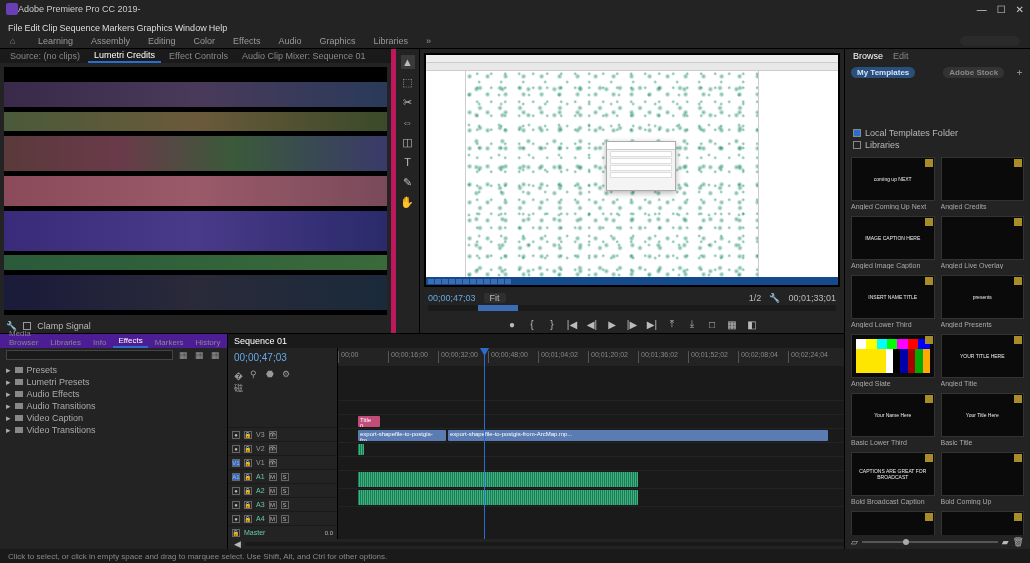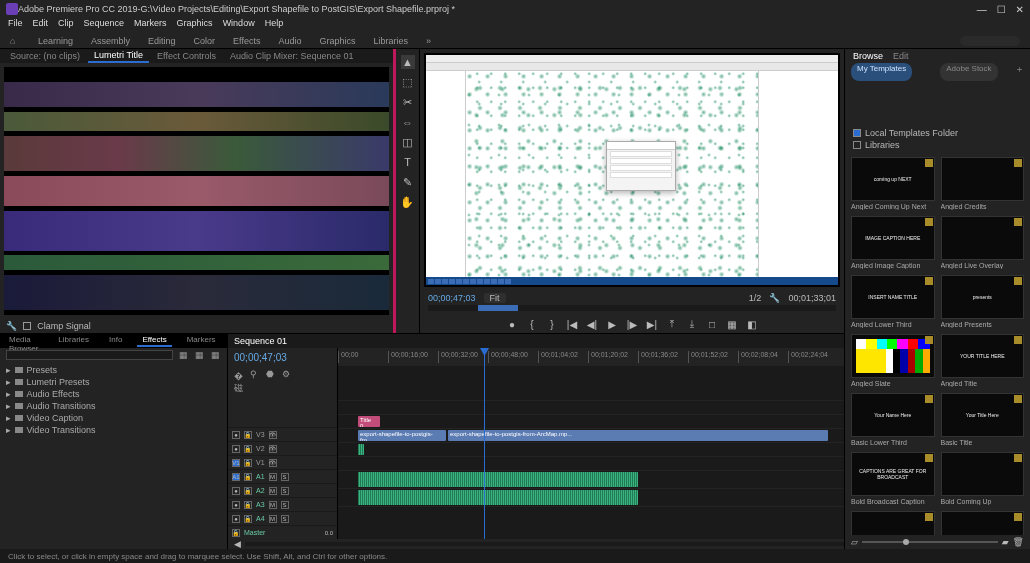--- a/index.html
+++ b/index.html
@@ -2,29 +2,29 @@
 <html><head>
 <meta charset="utf-8">
 <style>
 * { margin: 0; padding: 0; box-sizing: border-box; font-family: "Segoe UI", Arial, sans-serif; }
 body { background: #1e1e1e; color: #b8b8b8; font-size: 9px; width: 1030px; height: 563px; overflow: hidden; position: relative; }
 .titlebar { height: 18px; background: #232323; display: flex; align-items: center; padding: 0 6px; color: #ccc; justify-content: space-between; }
 .titlebar .left { display: flex; align-items: center; }
 .titlebar .pp-icon { width: 12px; height: 12px; background: #6a3fb5; border-radius: 2px; display: inline-block; }
 .winbtns { display: flex; gap: 10px; font-size: 10px; }
 .winbtns span { cursor: pointer; }
-.menubar { height: 15px; background: #232323; display: flex; gap: 10px; padding: 0 8px; align-items: flex-start; color: #ddd; }
+.menubar { height: 15px; background: #232323; display: flex; gap: 2px; padding: 0 8px; align-items: flex-end; color: #ddd; }
 .menubar span { cursor: pointer; }
 .workspacebar { height: 16px; background: #232323; display: flex; align-items: center; padding: 0 10px; gap: 18px; color: #999; border-bottom: 1px solid #000; }
 .workspacebar .home-icon { width: 10px; height: 10px; }
 .workspacebar .ws { cursor: pointer; }
 .workspacebar .search { margin-left: auto; width: 60px; height: 10px; background: #2a2a2a; border-radius: 6px; }
 
 .main { display: flex; height: 284px; }
-.left-panel { width: 396px; display: flex; flex-direction: column; background: #232323; border-right: 3px solid #be185d; }
+.left-panel { width: 396px; display: flex; flex-direction: column; background: #232323; border-right: 5px solid #be185d; }
 .panel-tabs { height: 14px; display: flex; gap: 2px; padding: 0 4px; align-items: center; background: #1a1a1a; }
 .panel-tabs .tab { padding: 1px 6px; color: #888; cursor: pointer; }
 .panel-tabs .tab.active { color: #fff; border-bottom: 2px solid #2a6cd0; }
 .scopes-body { flex: 1; background: #000; margin: 4px; position: relative; overflow: hidden; }
 .scopes-body .stripe { position: absolute; left: 0; right: 0; }
 .scopes-footer { height: 14px; display: flex; align-items: center; padding: 0 6px; gap: 6px; background: #232323; }
 .scopes-footer .chk { width: 8px; height: 8px; border: 1px solid #999; }
 
 .tools-col { width: 24px; background: #232323; display: flex; flex-direction: column; align-items: center; gap: 6px; padding: 6px 0; border-right: 1px solid #000; }
 .tool { width: 14px; height: 14px; color: #bbb; font-size: 11px; display: flex; align-items: center; justify-content: center; cursor: pointer; }
@@ -62,21 +62,21 @@
 .prog-timebar .zoom { color: #bbb; }
 .prog-timebar .dur { color: #bbb; }
 .prog-scrub { height: 10px; background: #232323; padding: 0 8px; }
 .prog-scrub .track { height: 6px; background: #1a1a1a; position: relative; }
 .prog-scrub .track .buf { position: absolute; left: 50px; width: 40px; height: 100%; background: #3a6db5; }
 .prog-controls { height: 18px; display: flex; align-items: center; justify-content: center; gap: 8px; background: #232323; }
 .prog-controls .ctrl { width: 12px; height: 12px; color: #bbb; font-size: 10px; display: flex; align-items: center; justify-content: center; cursor: pointer; }
 
 .bottom { display: flex; height: 216px; border-top: 1px solid #000; }
 .project-panel { width: 228px; background: #232323; display: flex; flex-direction: column; border-right: 1px solid #000; }
-.proj-tabs { height: 14px; display: flex; gap: 10px; padding: 0 4px; align-items: flex-start; background: #000000; }
+.proj-tabs { height: 14px; display: flex; gap: 2px; padding: 0 4px; align-items: flex-end; background: #4c1d95; }
 .proj-tabs .tab { padding: 1px 5px; color: #888; cursor: pointer; font-size: 8px; }
 .proj-tabs .tab.active { color: #fff; border-bottom: 2px solid #2a6cd0; }
 .proj-tools { height: 14px; display: flex; gap: 6px; padding: 0 6px; align-items: center; }
 .proj-tools .ic { width: 10px; height: 10px; color: #999; }
 .proj-list { flex: 1; padding: 2px 6px; overflow: hidden; }
 .proj-list .item { display: flex; align-items: center; gap: 4px; padding: 1px 0; color: #aaa; cursor: pointer; }
 .proj-list .folder-ic { width: 8px; height: 6px; background: #888; display: inline-block; }
 
 .timeline-panel { flex: 1; background: #232323; display: flex; flex-direction: column; }
 .tl-header { height: 14px; display: flex; align-items: center; padding: 0 6px; background: #1a1a1a; }
@@ -103,21 +103,21 @@
 .clip.audio .wave { position: absolute; inset: 0; background: repeating-linear-gradient(90deg, #1a6b48 0 1px, #3fbd88 1px 2px); opacity: .7; }
 .tl-scroll { height: 10px; background: #232323; display: flex; align-items: center; padding: 0 6px; gap: 4px; }
 .tl-scroll .bar { flex: 1; height: 4px; background: #1a1a1a; }
 
 .eg-panel { width: 186px; background: #232323; display: flex; flex-direction: column; height: 500px; position: absolute; right: 0; top: 49px; border-left: 1px solid #000; }
 .eg-header { height: 14px; background: #1a1a1a; display: flex; align-items: center; padding: 0 6px; }
 .eg-header .tab { color: #fff; }
 .eg-subtabs { height: 14px; display: flex; gap: 10px; padding: 0 8px; align-items: center; }
 .eg-subtabs .st { color: #888; cursor: pointer; }
 .eg-subtabs .st.active { color: #fff; }
-.eg-filter { height: 18px; display: flex; padding: 0 6px; gap: 0; }
+.eg-filter { height: 18px; display: flex; align-items: center; padding: 0 6px; gap: 0; font-weight: bold; }
 .eg-filter .pill { padding: 1px 6px; border-radius: 8px; background: #2a4f7a; color: #cfe2ff; font-size: 8px; cursor: pointer; }
 .eg-filter .pill.dim { background: #333; color: #888; margin-left: 28px; }
 .eg-filter .plus { margin-left: auto; color: #888; }
 .eg-checks { padding: 2px 8px; margin-top: 44px; }
 .eg-checks .row { display: flex; align-items: center; gap: 4px; padding: 1px 0; }
 .eg-checks .cb { width: 8px; height: 8px; border: 1px solid #888; display: inline-block; }
 .eg-checks .cb.on { background: #2a6cd0; }
 .eg-grid { flex: 1; overflow: hidden; padding: 4px 6px; display: grid; grid-template-columns: 1fr 1fr; gap: 6px 6px; align-content: start; }
 .eg-item { display: flex; flex-direction: column; gap: 2px; }
 .eg-thumb { height: 44px; background: #0a0a0a; border: 1px solid #333; position: relative; overflow: hidden; font-size: 5px; color: #ccc; display: flex; align-items: center; justify-content: center; }
@@ -133,21 +133,20 @@
 .thumb-bars { background: linear-gradient(90deg,#fff 0 14%,#ff0 14% 28%,#0ff 28% 42%,#0f0 42% 56%,#f0f 56% 70%,#f00 70% 84%,#00f 84% 100%); height: 50%; }
 </style>
 </head>
 <body>
 
 <div class="titlebar">
   <div class="left">
     <span class="pp-icon"></span>
     <span>Adobe Premiere Pro CC 2019</span>
     <span>-</span>
-    <span>G:\Video Projects\Editing\Export Shapefile to PostGIS\Export Shapefile.prproj *</span>
   </div>
   <div class="winbtns">
     <span>—</span>
     <span>☐</span>
     <span>✕</span>
   </div>
 </div>
 
 <div class="menubar">
   <span>File</span>
@@ -172,21 +171,21 @@
   <span class="ws">Libraries</span>
   <span>»</span>
   <div class="search"></div>
 </div>
 
 <div class="main">
 
   <div class="left-panel">
     <div class="panel-tabs">
       <span class="tab">Source: (no clips)</span>
-      <span class="tab active">Lumetri Title</span>
+      <span class="tab active">Lumetri Credits</span>
       <span class="tab">Effect Controls</span>
       <span class="tab">Audio Clip Mixer: Sequence 01</span>
     </div>
     <div class="scopes-body">
       <div class="stripe" style="top:6%;height:10%;background:linear-gradient(90deg,#3a2a4a,#4a3a5a,#2a3a5a);"></div>
       <div class="stripe" style="top:18%;height:8%;background:linear-gradient(90deg,#4a5a3a,#6a5a3a,#3a4a2a);"></div>
       <div class="stripe" style="top:28%;height:14%;background:linear-gradient(90deg,#5a3a3a,#6a3a4a 30%,#3a5a3a 60%,#3a3a6a);"></div>
       <div class="stripe" style="top:44%;height:12%;background:linear-gradient(90deg,#8a4a5a,#9a5a6a,#7a4a5a);"></div>
       <div class="stripe" style="top:58%;height:16%;background:linear-gradient(90deg,#3a2a7a,#4a3a8a,#2a2a6a);"></div>
       <div class="stripe" style="top:76%;height:6%;background:linear-gradient(90deg,#2a5a3a,#3a6a3a);"></div>

